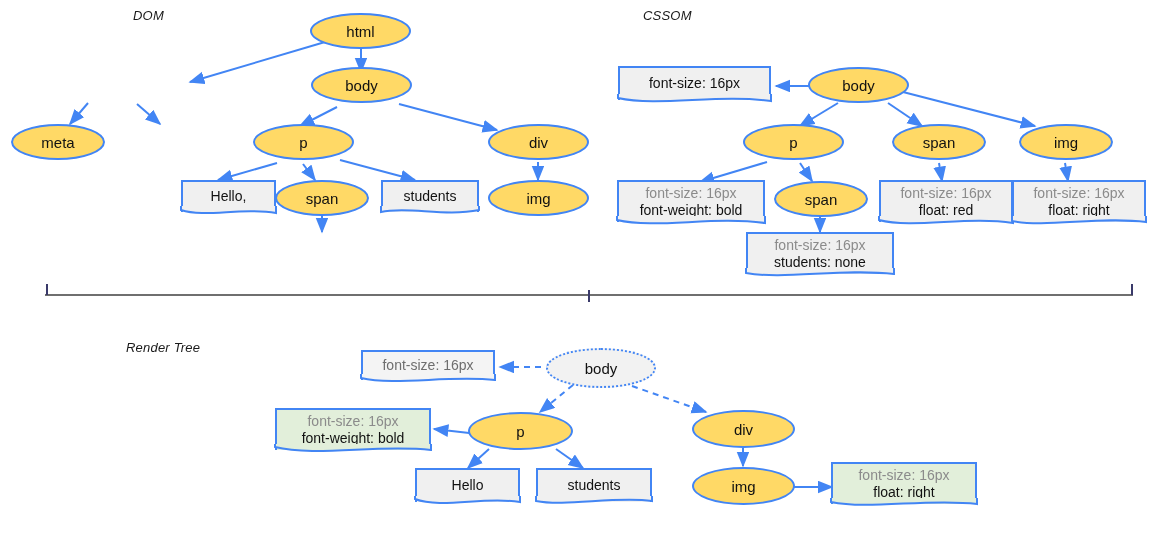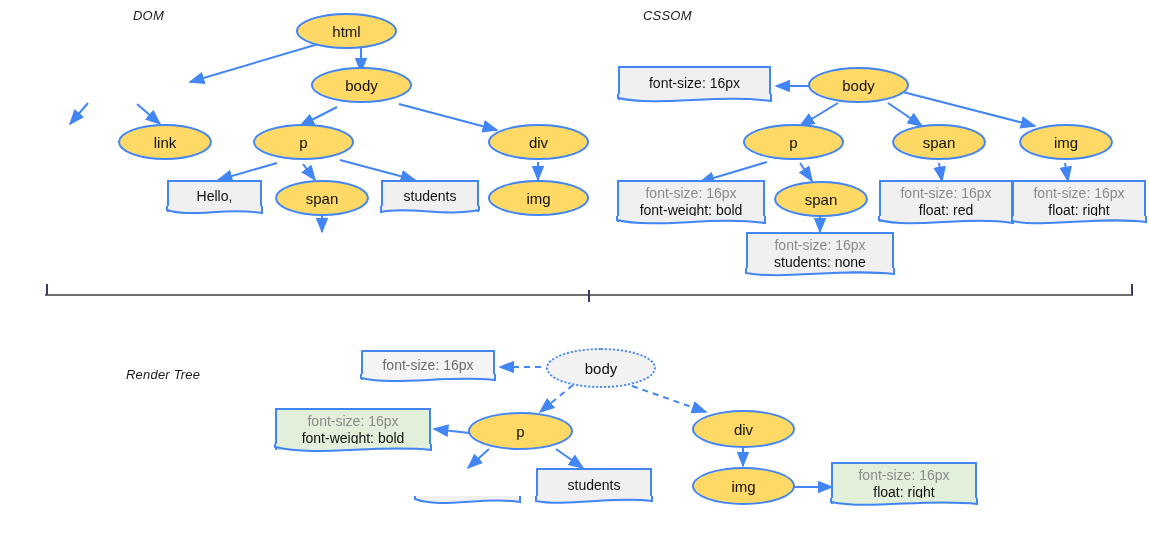--- a/index.html
+++ b/index.html
@@ -128,45 +128,45 @@
       <path d="M478,434 L434,429"></path>
       <path d="M489,449 L468,468"></path>
       <path d="M556,449 L583,468"></path>
       <path d="M743,448 L743,466"></path>
       <path d="M794,487 L832,487"></path>
     </g>
   </svg>
 
   <div class="section-title" style="left:133px;top:8px;">DOM</div>
   <div class="section-title" style="left:643px;top:8px;">CSSOM</div>
-  <div class="section-title" style="left:126px;top:340px;margin-top:27px;">Render Tree</div>
-
-  <div class="node" style="left:296px;top:13px;width:101px;height:36px;align-items:center;">
+  <div class="section-title" style="left:126px;top:340px;">Render Tree</div>
+
+  <div class="node" style="left:310px;top:13px;width:101px;height:36px;align-items:center;">
     <span>html</span>
   </div>
   <div class="node" style="left:311px;top:67px;width:101px;height:36px;">
     <span>body</span>
   </div>
-  <div class="node" style="left:118px;top:124px;width:94px;height:36px;">
-    <span>link</span>
+  <div class="node" style="left:11px;top:124px;width:94px;height:36px;">
+    <span>meta</span>
   </div>
   <div class="node" style="left:253px;top:124px;width:101px;height:36px;">
     <span>p</span>
   </div>
   <div class="node" style="left:488px;top:124px;width:101px;height:36px;">
     <span>div</span>
   </div>
   <div class="node" style="left:275px;top:180px;width:94px;height:36px;">
     <span>span</span>
   </div>
   <div class="node" style="left:488px;top:180px;width:101px;height:36px;">
     <span>img</span>
   </div>
 
-  <div class="box" style="left:167px;top:180px;width:95px;height:38px;padding-left:40px;">
+  <div class="box" style="left:181px;top:180px;width:95px;height:38px;padding-left:40px;">
     <div class="face">
         <span class="txt">Hello,</span>
       </div>
     <svg class="wave" viewBox="0 0 95 12" preserveAspectRatio="none">
         <path d="M0,0 L0,4 C24,12 60,1 95,7 L95,0" fill="#F0F0F0" stroke="#4285F4" stroke-width="2"></path>
       </svg>
   </div>
   <div class="box" style="left:381px;top:180px;width:98px;height:38px;">
     <div class="face">
         <span class="txt">students</span>
@@ -282,20 +282,23 @@
     <div class="face">
       <span class="prop-inherit">font-size: 16px</span>
       <span class="prop-own">float: right</span>
     </div>
     <svg class="wave" viewBox="0 0 146 12" preserveAspectRatio="none">
         <path d="M0,0 L0,4 C38,12 98,0 146,6 L146,0" fill="#E2EFDA" stroke="#4285F4" stroke-width="2"></path>
       </svg>
   </div>
 
   <div class="box" style="left:415px;top:468px;width:105px;height:40px;">
+    <div class="face">
+        <span class="txt">Hello</span>
+      </div>
     <svg class="wave" viewBox="0 0 105 12" preserveAspectRatio="none">
         <path d="M0,0 L0,3 C26,13 70,0 105,6 L105,0" fill="#F0F0F0" stroke="#4285F4" stroke-width="2"></path>
       </svg>
   </div>
   <div class="box" style="left:536px;top:468px;width:116px;height:40px;">
     <div class="face">
         <span class="txt">students</span>
       </div>
     <svg class="wave" viewBox="0 0 116 12" preserveAspectRatio="none">
         <path d="M0,0 L0,5 C30,11 78,0 116,5 L116,0" fill="#F0F0F0" stroke="#4285F4" stroke-width="2"></path>

